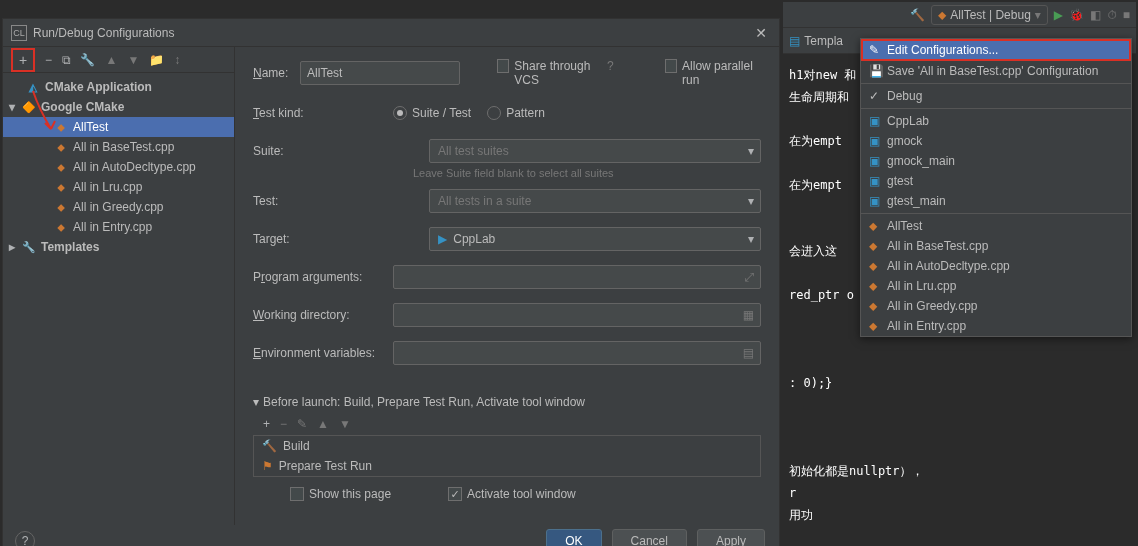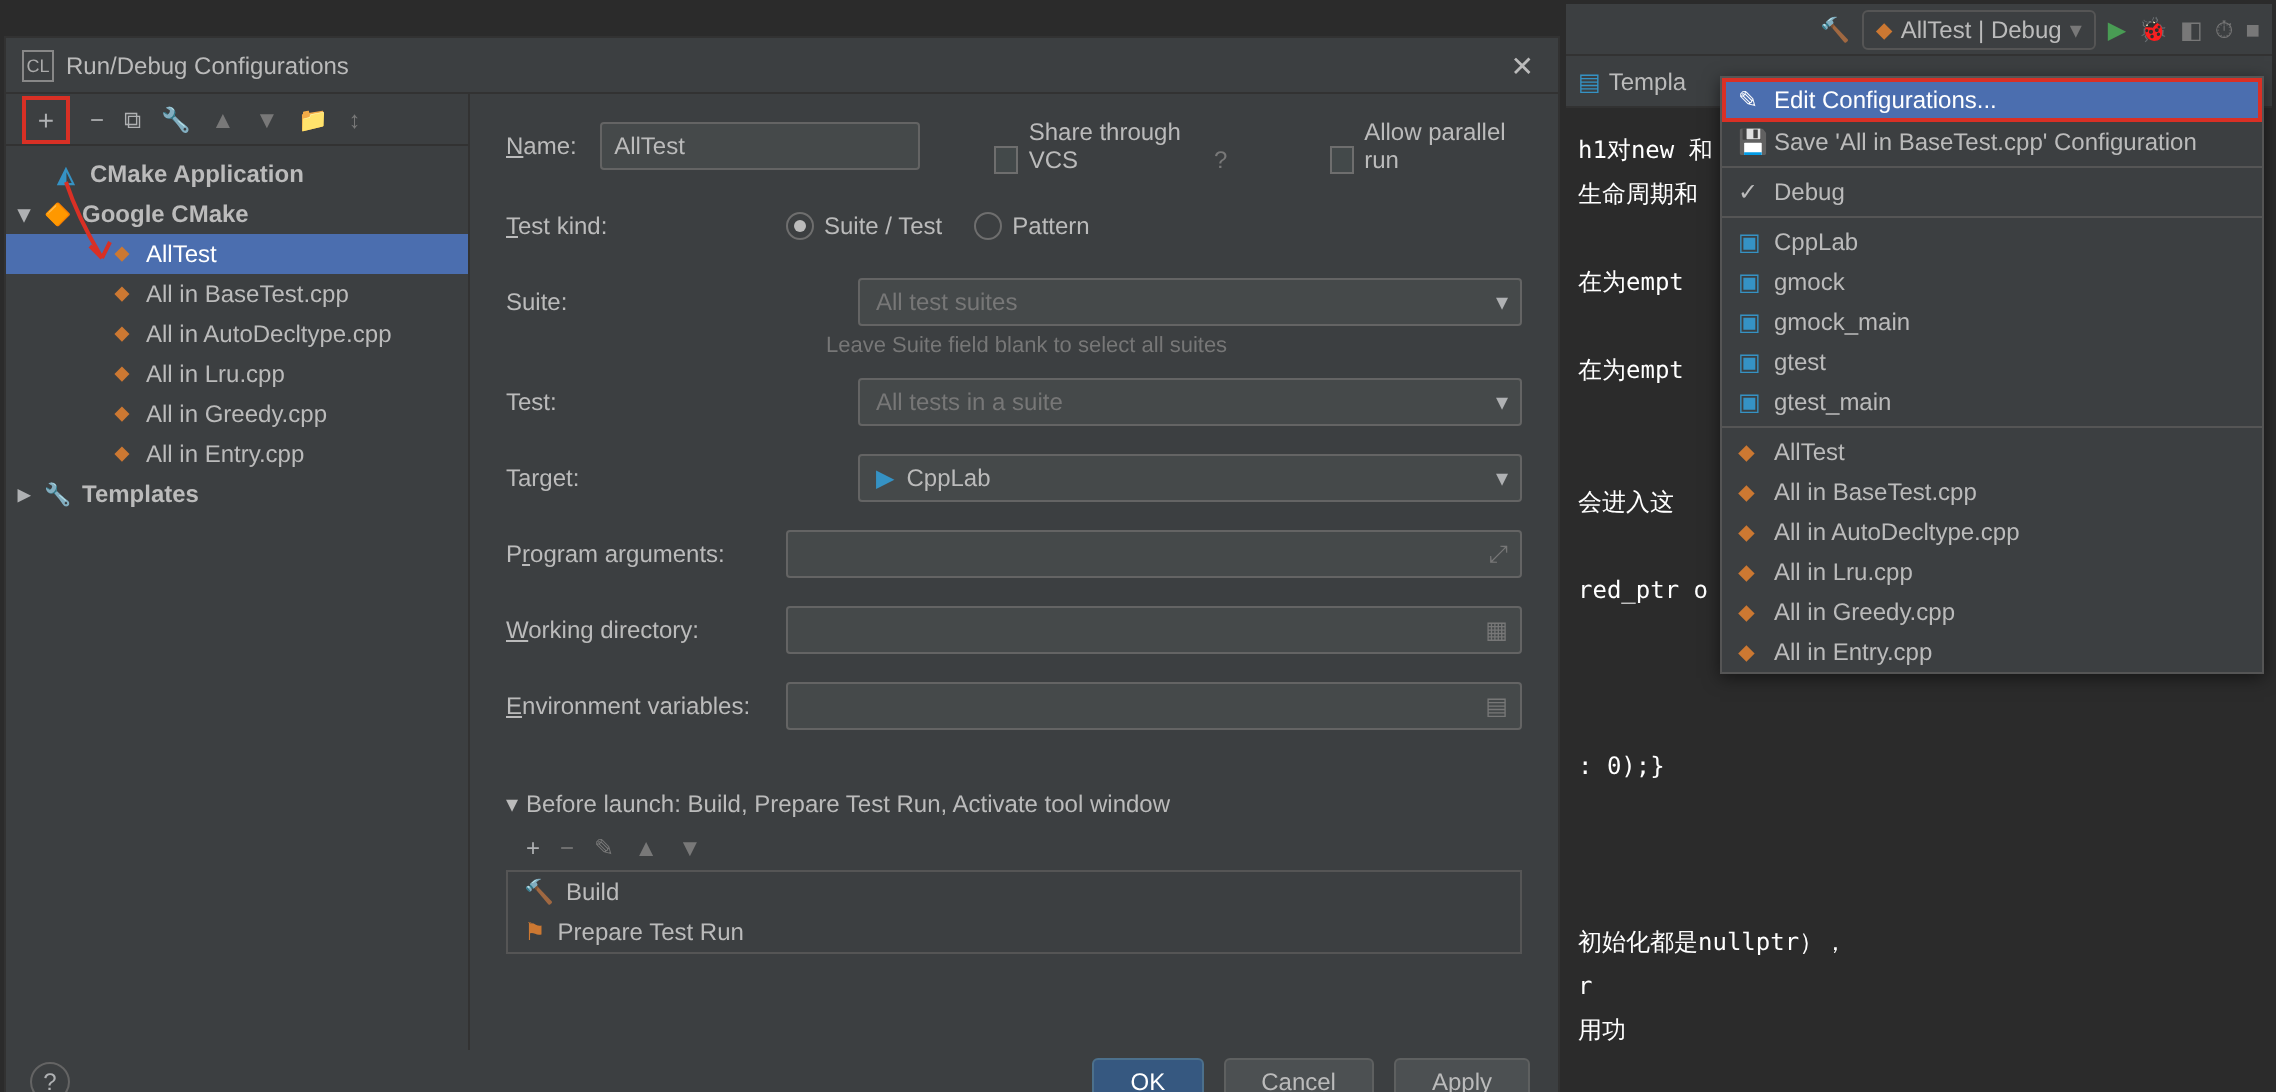--- a/index.html
+++ b/index.html
@@ -46,21 +46,21 @@
 .radio-group { display: flex; gap: 16px; align-items: flex-start; }
 .radio-label { display: flex; align-items: center; color: #bbbbbb; }
 
 .section-title { display: flex; align-items: center; margin-top: 30px; margin-bottom: 6px; color: #bbbbbb; }
 .section-title .arrow { margin-right: 4px; }
 .mini-toolbar { display: flex; gap: 10px; padding: 2px 0 4px 10px; color: #afb1b3; }
 .before-list { border: 1px solid #555; background: #3c3f41; }
 .before-item { padding: 3px 8px; display: flex; align-items: center; gap: 6px; color: #bbbbbb; }
 
 .bottom-checks { display: flex; gap: 20px; margin-top: 10px; }
-.check-label { display: flex; align-items: flex-end; color: #bbbbbb; padding-left: 37px; }
+.check-label { display: flex; align-items: flex-start; color: #bbbbbb; padding-left: 37px; }
 
 .buttons { position: absolute; bottom: 0; right: 0; height: 36px; display: flex; align-items: center; gap: 10px; padding: 0 14px; }
 .btn { height: 24px; padding: 0 18px; background: #4c5052; border: 1px solid #5e6060; color: #bbbbbb; border-radius: 3px; cursor: pointer; }
 .btn.primary { background: #365880; border-color: #4c708c; color: #fff; }
 
 .help { position: absolute; left: 12px; bottom: 8px; width: 20px; height: 20px; border: 1px solid #646464; border-radius: 50%; display: flex; align-items: center; justify-content: center; color: #afb1b3; }
 
 
 .right-panel { position: absolute; left: 783px; top: 2px; width: 353px; height: 542px; background: #2b2b2b; }
 .top-toolbar { height: 26px; background: #3c3f41; display: flex; align-items: center; gap: 6px; padding: 0 6px; border-bottom: 1px solid #323232; }
@@ -246,20 +246,30 @@
         <div class="before-item">
             <span class="green">🔨</span>
             <span>Build</span>
           </div>
         <div class="before-item">
             <span class="orange">⚑</span>
             <span>Prepare Test Run</span>
           </div>
       </div>
 
+      <div class="bottom-checks">
+        <label class="check-label">
+            <span class="checkbox"></span>
+            <span>Show this page</span>
+          </label>
+        <label class="check-label">
+            <span class="checkbox checked"></span>
+            <span>Activate tool window</span>
+          </label>
+      </div>
     </div>
   </div>
 
   <div class="buttons">
     <button class="btn primary">OK</button>
     <button class="btn">Cancel</button>
     <button class="btn"><span class="ul">A</span>pply</button>
   </div>
 
   <div class="help">?</div>

